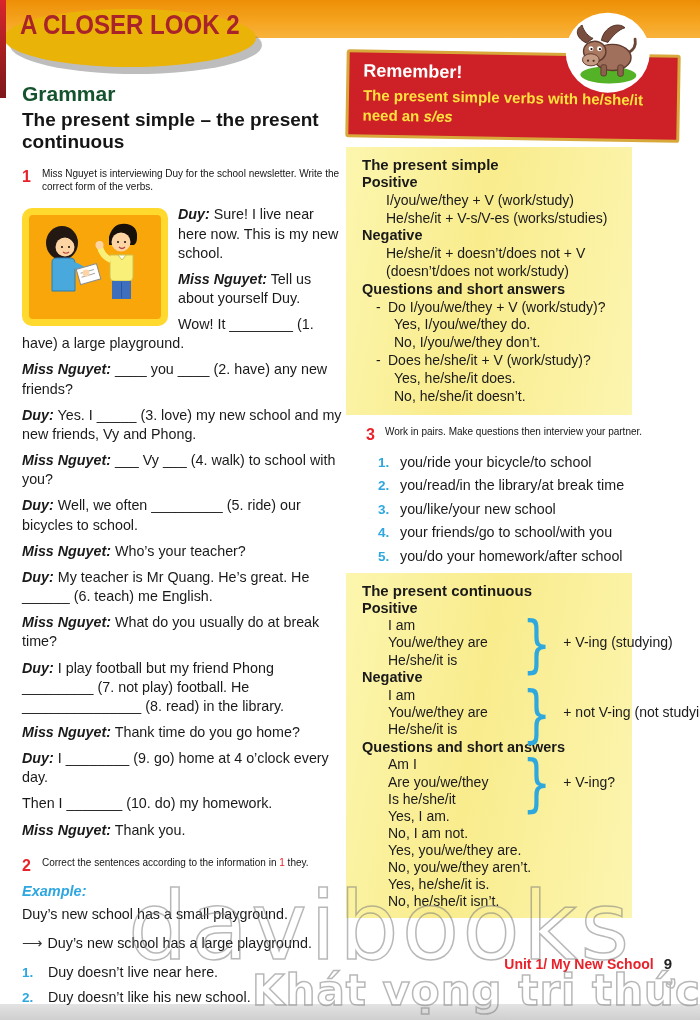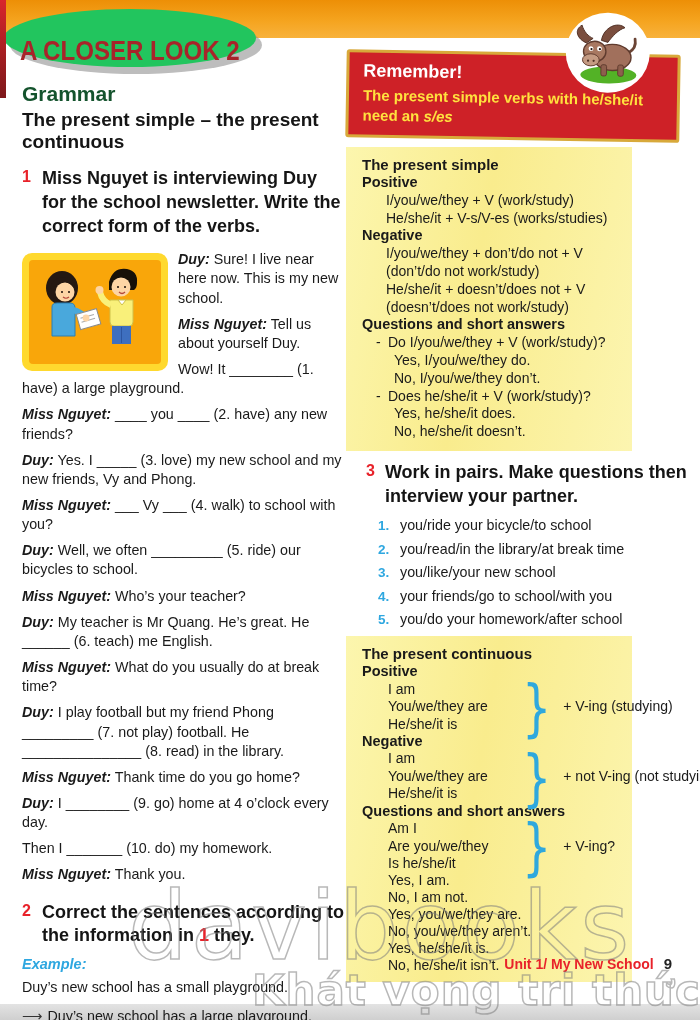--- a/index.html
+++ b/index.html
@@ -27,40 +27,40 @@
   }
   
   .bottom-edge {
     position: absolute; left: 0; bottom: 0; width: 700px; height: 16px;
     background: linear-gradient(#e3e3e3, #cfcfcf);
   }
 
   
   .oval-badge {
     position: absolute; left: 4px; top: 9px; width: 252px; height: 58px;
-    background: #22c55e;
+    background: #eab308;
     border-radius: 50%;
     box-shadow: 6px 7px 0 rgba(135,135,135,0.55);
     z-index: 5;
-    display: flex; align-items: flex-end; justify-content: center;
+    display: flex; align-items: flex-start; justify-content: center;
   }
   .oval-title {
     color: #a8242a; font-weight: 700; font-size: 28px;
     letter-spacing: 0px; white-space: nowrap;
     transform: scaleX(0.86); transform-origin: center;
   }
 
   
   .left-col { position: absolute; left: 22px; top: 82px; width: 322px; z-index: 2; }
   .grammar-title { color: #14532d; font-size: 21px; font-weight: 700; }
   .grammar-sub { font-size: 19px; font-weight: 700; margin-top: 3px; color: #151515; }
 
   .ex-header { display: flex; gap: 11px; margin-top: 14px; }
   .ex-num { color: #e8222a; font-weight: 700; font-size: 16px; line-height: 1.2; }
-  .ex-inst { font-weight: 700; font-size: 18px; line-height: 1.32; color: #151515; }
+  .ex-inst { font-weight: 400; font-size: 10px; line-height: 1.32; color: #151515; }
   .red { color: #e8222a; }
 
   .dialogue { margin-top: 12px; font-size: 14.3px; line-height: 1.34; }
   .dialogue p { margin-bottom: 7px; }
   .spk { font-weight: 700; font-style: italic; }
 
   .stamp {
     float: left; width: 146px; height: 118px;
     margin: 3px 10px 4px 0;
     background: #ffd92e; border-radius: 10px; padding: 7px;
@@ -271,21 +271,20 @@
       <div class="rem-title">Remember!</div>
       <div class="rem-body"><span>The present simple verbs with he/she/it need an </span><i>s/es</i></div>
     </div>
 
     <div class="ybox">
       <div class="g-title">The present simple</div>
       <div class="g-label">Positive</div>
       <div class="g-line">I/you/we/they + V (work/study)</div>
       <div class="g-line">He/she/it + V-s/V-es (works/studies)</div>
       <div class="g-label">Negative</div>
-      <div class="g-line">I/you/we/they + don’t/do not + V (don’t/do not work/study)</div>
       <div class="g-line">He/she/it + doesn’t/does not + V (doesn’t/does not work/study)</div>
       <div class="g-label">Questions and short answers</div>
       <div class="g-q">
           <span class="q-dash">-</span>
           <span>Do I/you/we/they + V (work/study)?</span>
         </div>
       <div class="g-a">Yes, I/you/we/they do.</div>
       <div class="g-a">No, I/you/we/they don’t.</div>
       <div class="g-q">
           <span class="q-dash">-</span>

